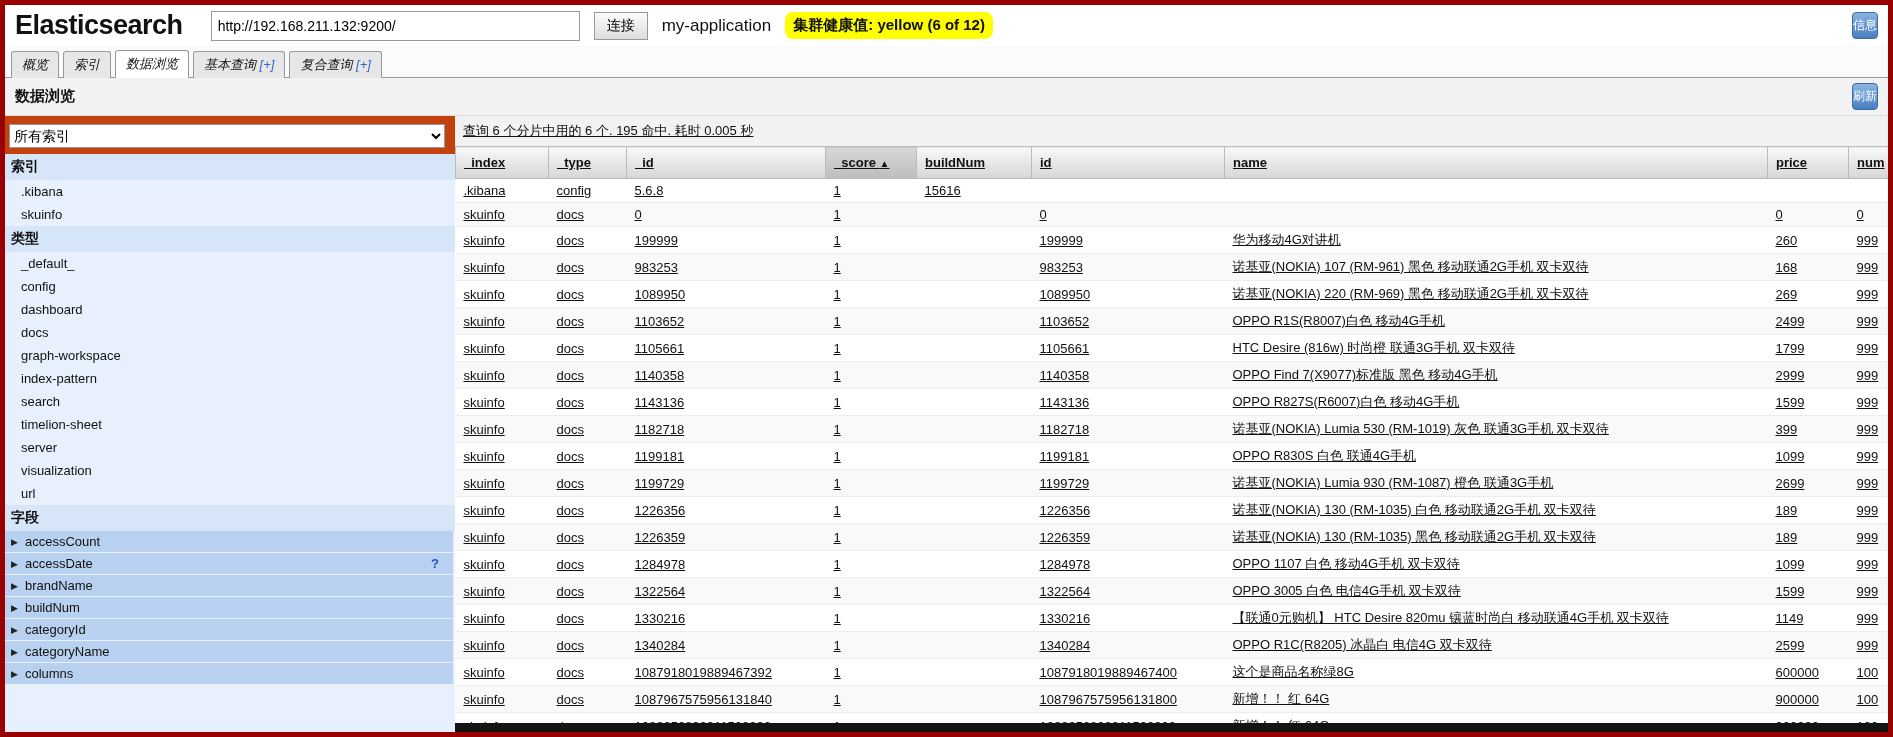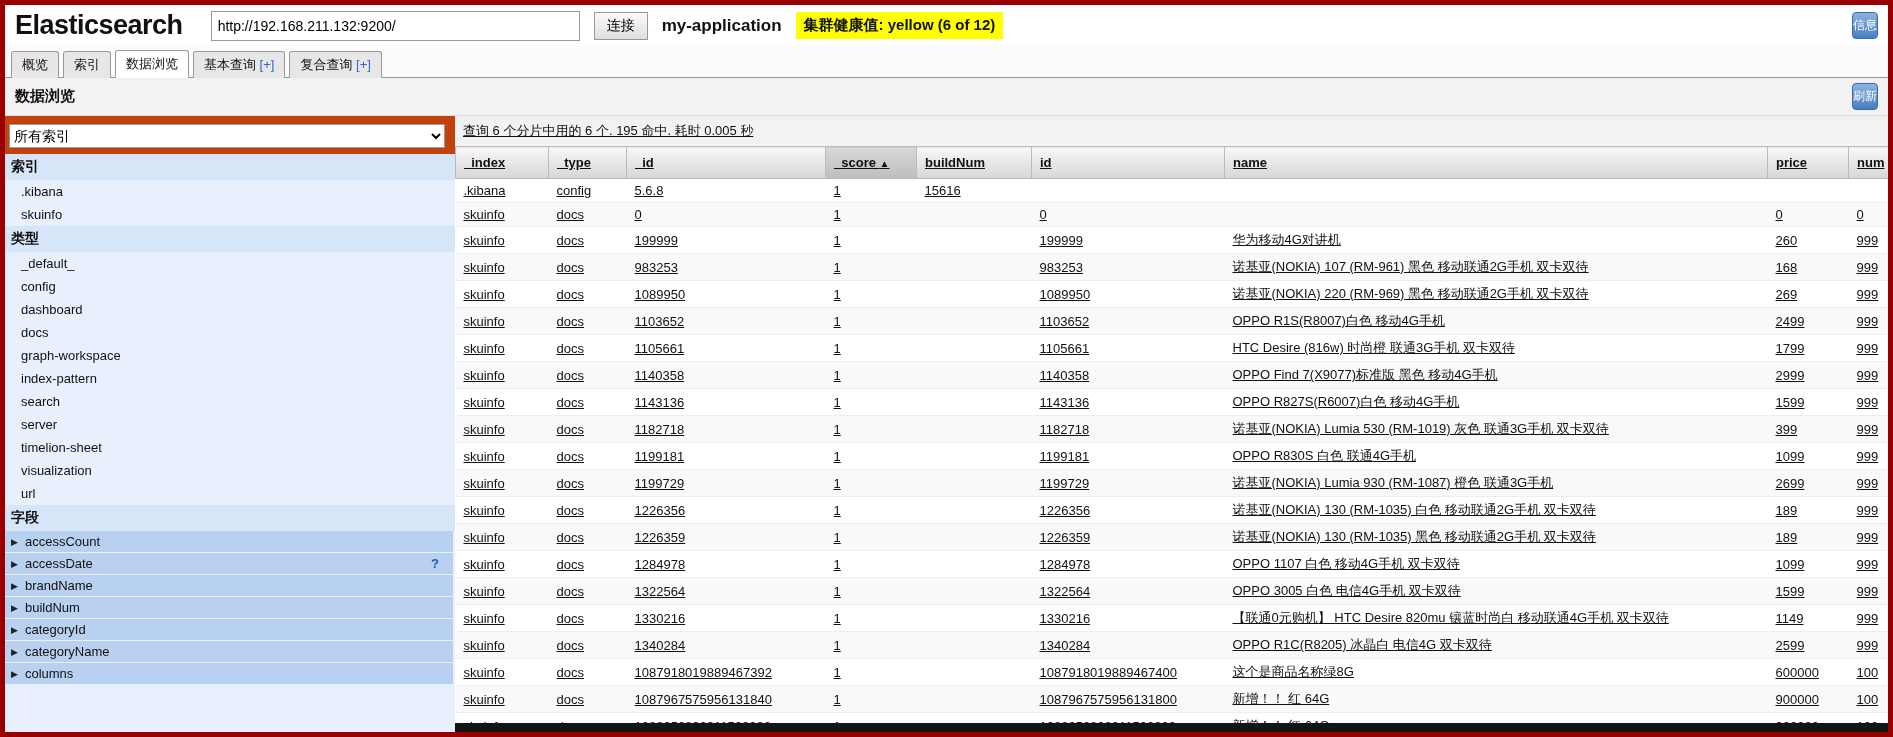--- a/index.html
+++ b/index.html
@@ -9,29 +9,29 @@
     font-family:"Liberation Sans","DejaVu Sans",sans-serif;color:#111;
   }
   .page{height:100%;display:flex;flex-direction:column;overflow:hidden;}
 
   
   .topbar{display:flex;align-items:center;gap:14px;padding:5px 10px;background:#fff;flex:none;}
   .logo{font-size:27px;font-weight:800;letter-spacing:-0.5px;margin-right:14px;}
   .url-input{width:355px;height:24px;border:1px solid #999;padding:2px 6px;font-size:14px;font-family:inherit;}
   .connect-btn{height:28px;padding:2px 12px;font-size:14px;border:1px solid #999;
     background:linear-gradient(#fbfbfb,#dedede);cursor:pointer;font-family:inherit;}
-  .cluster-name{font-weight:bold;font-size:17px;}
-  .health{background:#ffff00;font-weight:bold;font-size:15px;padding:4px 8px;}
+  .cluster-name{font-weight:normal;font-size:17px;}
+  .health{background:#ffff00;font-weight:bold;font-size:15px;padding:4px 8px;border-radius:8px;}
   .blue-btn{background:linear-gradient(#8ab4e0,#4a7ec0);color:#fff;border:1px solid #3a6aa8;
     border-radius:4px;padding:4px 0;font-size:12px;cursor:pointer;font-family:inherit;}
   .info-btn{margin-left:auto;}
 
   
   .tabbar{display:flex;align-items:flex-end;gap:4px;padding:4px 6px 0 6px;background:#fbfbfb;
-    border-bottom:1px solid #999;flex:none;}
+    border-bottom:1px solid #999;flex:none;font-style:italic;}
   .tab{border:1px solid #999;border-bottom:none;background:#e7e7e7;padding:4px 10px;font-size:13px;
     border-radius:3px 3px 0 0;margin-bottom:-1px;cursor:pointer;white-space:nowrap;}
   .tab.active{background:#fff;padding-bottom:5px;}
   .tab .plus{color:#3366cc;}
 
   
   .titlebar{display:flex;align-items:center;justify-content:space-between;padding:5px 10px;
     background:#f2f2f2;border-bottom:1px solid #ddd;flex:none;}
   .page-title{font-weight:bold;font-size:15px;}
 
@@ -104,22 +104,22 @@
           <div class="side-item"><span>.kibana</span></div>
           <div class="side-item"><span>skuinfo</span></div>
           <div class="side-header">类型</div>
           <div class="side-item"><span>_default_</span></div>
           <div class="side-item"><span>config</span></div>
           <div class="side-item"><span>dashboard</span></div>
           <div class="side-item"><span>docs</span></div>
           <div class="side-item"><span>graph-workspace</span></div>
           <div class="side-item"><span>index-pattern</span></div>
           <div class="side-item"><span>search</span></div>
+          <div class="side-item"><span>timelion-sheet</span></div>
           <div class="side-item"><span>server</span></div>
-          <div class="side-item"><span>timelion-sheet</span></div>
           <div class="side-item"><span>visualization</span></div>
           <div class="side-item"><span>url</span></div>
           <div class="side-header">字段</div>
           <div class="side-field">
             <span class="tri">▶</span>
             <span>accessCount</span>
           </div>
           <div class="side-field">
             <span class="tri">▶</span>
             <span>accessDate</span>

